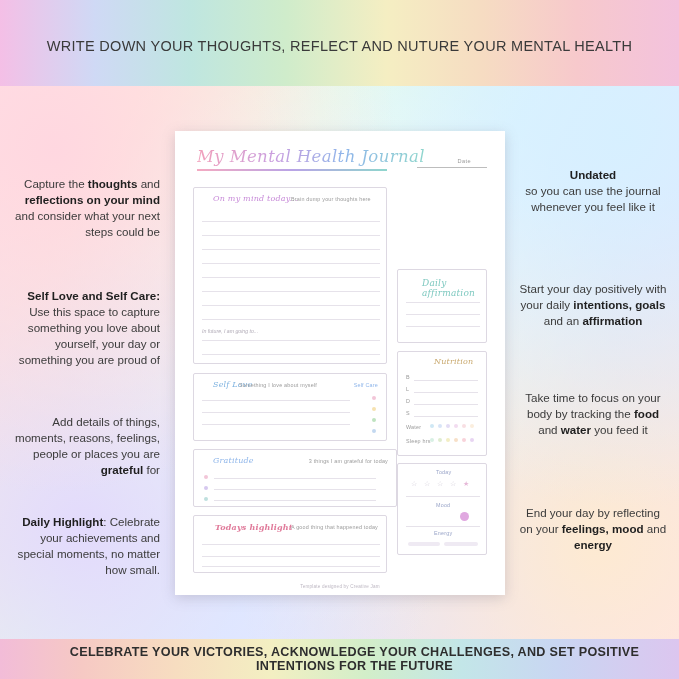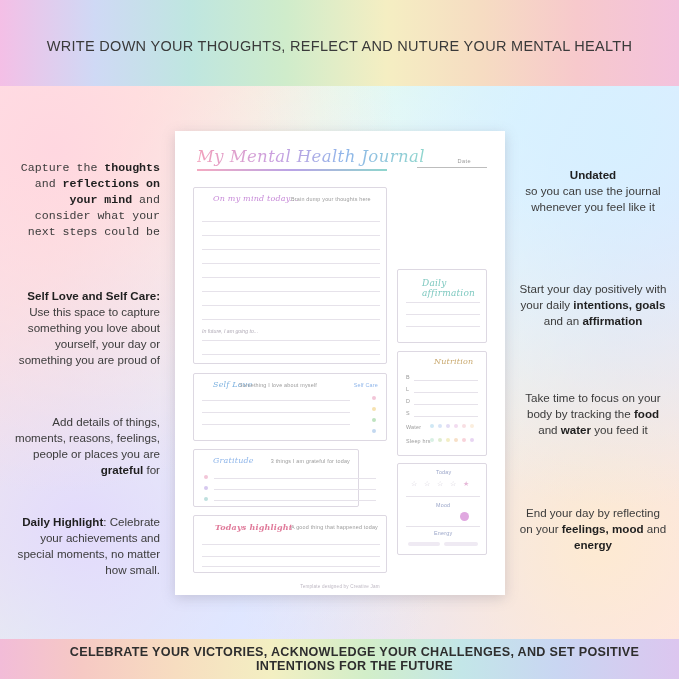--- a/index.html
+++ b/index.html
@@ -199,21 +199,21 @@
 </style>
 </head>
 <body>
 
 <div class="page">
 
   <div class="banner">
     <div class="banner-sub">WRITE DOWN YOUR THOUGHTS, REFLECT AND NUTURE YOUR MENTAL HEALTH</div>
   </div>
 
-  <div class="note left" style="top:160px;font-family:Liberation Mono, monospace;">
+  <div class="note left" style="top:176px;">
     <span>Capture the </span><b>thoughts</b><span> and </span><b>reflections on your mind</b><span> and consider what your next steps could be</span>
   </div>
 
   <div class="note left" style="top:288px;">
     <b>Self Love and Self Care:</b><span> Use this space to capture something you love about yourself, your day or something you are proud of</span>
   </div>
 
   <div class="note left" style="top:414px;">
     <span>Add details of things, moments, reasons, feelings, people or places you are </span><b>grateful</b><span> for</span>
   </div>
@@ -304,21 +304,21 @@
 
       <div class="box-sub" style="left:8px; top:86px;">Sleep hrs</div>
       <div class="dot" style="left:32px; top:86px; background:#d8f0e4;"></div>
       <div class="dot" style="left:40px; top:86px; background:#dfeccf;"></div>
       <div class="dot" style="left:48px; top:86px; background:#f3eec4;"></div>
       <div class="dot" style="left:56px; top:86px; background:#f7e0c8;"></div>
       <div class="dot" style="left:64px; top:86px; background:#f8d3da;"></div>
       <div class="dot" style="left:72px; top:86px; background:#e8d5f2;"></div>
     </div>
 
-    <div class="box" style="left:18px; top:318px; width:166px; height:58px;">
+    <div class="box" style="left:18px; top:318px; width:204px; height:58px;">
       <div class="box-head" style="left:7px; top:6px; color:#8fb6ea;">Gratitude</div>
       <div class="box-sub" style="right:8px; top:8px;">3 things I am grateful for today</div>
       <div class="dot" style="left:10px; top:25px; background:#f2c6d8;"></div>
       <div class="rule" style="left:20px; top:28px; width:162px;"></div>
       <div class="dot" style="left:10px; top:36px; background:#d6c8ef;"></div>
       <div class="rule" style="left:20px; top:39px; width:162px;"></div>
       <div class="dot" style="left:10px; top:47px; background:#bfe0de;"></div>
       <div class="rule" style="left:20px; top:50px; width:162px;"></div>
     </div>
 

